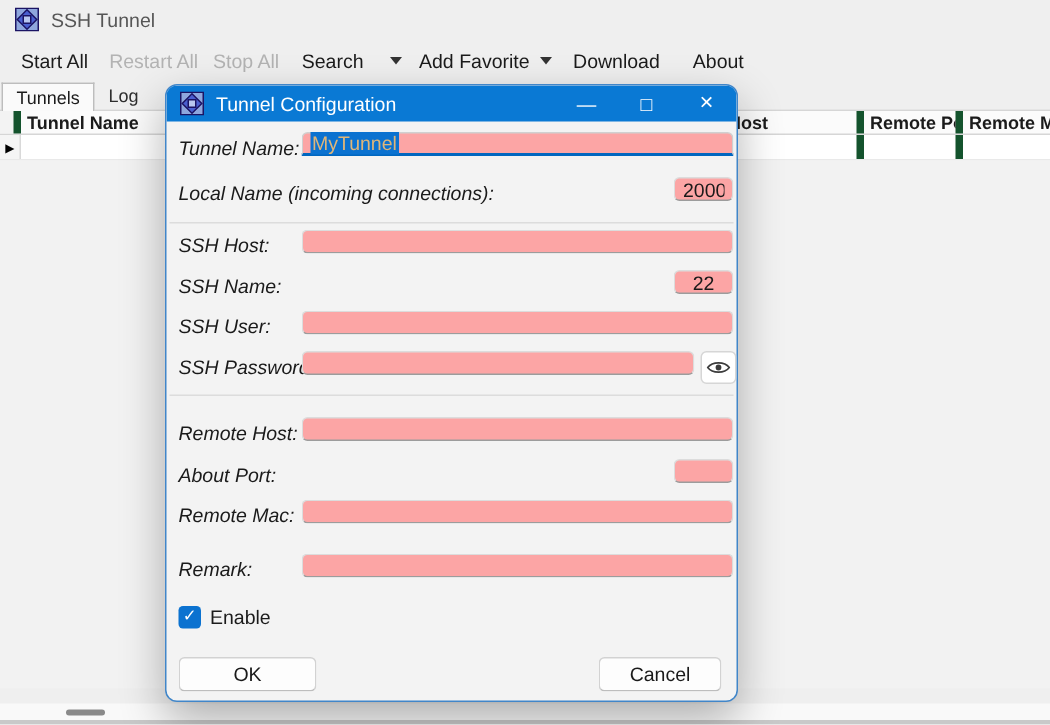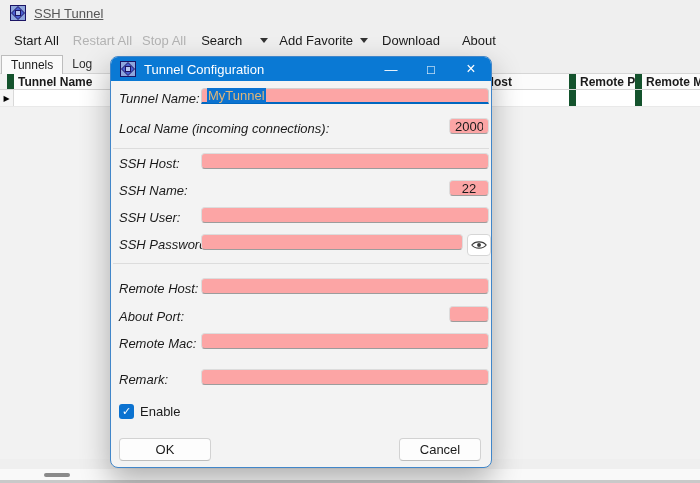--- a/index.html
+++ b/index.html
@@ -11,21 +11,21 @@
     overflow: hidden;
     color: #1b1b1b;
   }
 
   
   .titlebar {
     height: 26px;
     display: flex; align-items: center;
     padding-left: 10px; gap: 8px;
     background: #efefef;
-    font-size: 13px; color: #565656; text-decoration: underline;
+    font-size: 13px; color: #565656;
   }
   .app-icon { width: 16px; height: 16px; flex: 0 0 auto; }
 
   .toolbar {
     height: 28px;
     display: flex; align-items: center;
     font-size: 13px;
     background: #efefef;
   }
   .tb-btn { cursor: default; white-space: nowrap; }
@@ -68,21 +68,21 @@
   
   .thead {
     display: flex;
     height: 17px;
     background: #fbfbfb;
     border-top: 1px solid #d6d6d6;
     border-bottom: 1px solid #d6d6d6;
     font-size: 12px; font-weight: bold;
   }
   .thead .cell, .trow .cell {
-    border-right: 7px solid #14532d;
+    border-right: 5px solid #14532d;
     padding: 1px 0 0 4px;
     overflow: hidden; white-space: nowrap;
   }
   .sel-col { width: 14px; flex: 0 0 auto; border-right: 1px solid #d9d9d9; background: #f3f3f3; }
   .cw0 { width: 120px; flex: 0 0 auto; }
   .cw1 { width: 80px;  flex: 0 0 auto; }
   .cw2 { width: 110px; flex: 0 0 auto; }
   .cw3 { width: 60px;  flex: 0 0 auto; }
   .cw4 { width: 50px;  flex: 0 0 auto; }
   .cw5 { width: 142px; flex: 0 0 auto; }

